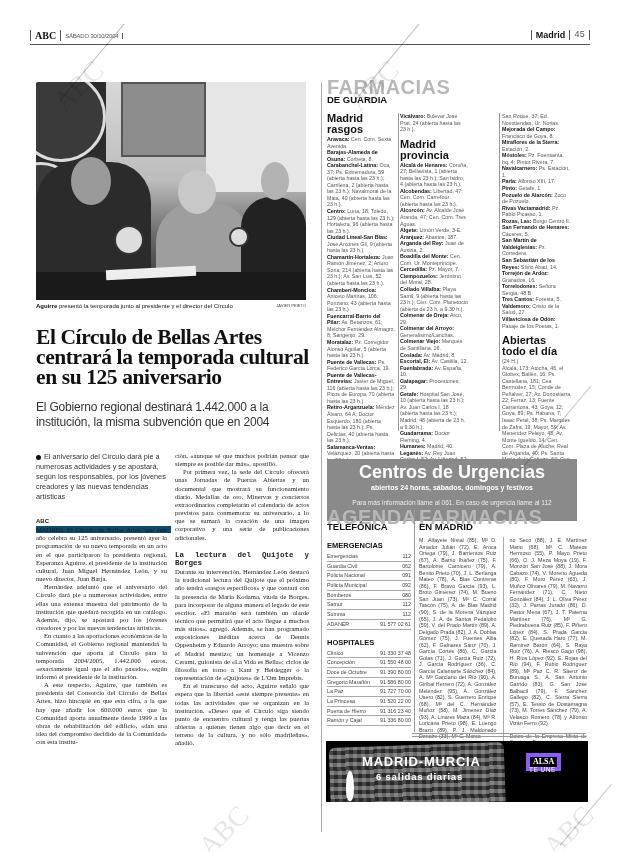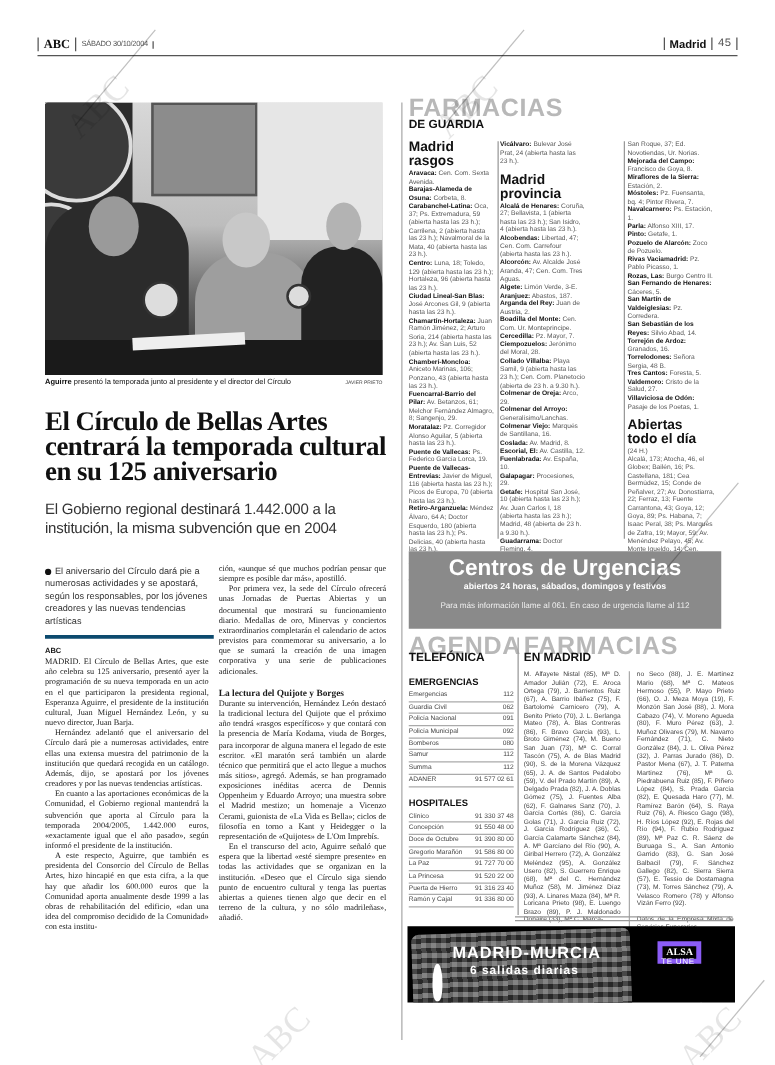--- a/index.html
+++ b/index.html
@@ -38,49 +38,49 @@
   .photo .badge2 { position: absolute; left: 193px; top: 145px; width: 20px; height: 20px; border-radius: 50%; background: #ddd; border: 2px solid #333; }
 
   .caption { position: absolute; left: 36px; top: 303px; width: 270px; font-size: 6px; color: #111; }
   .caption b { font-weight: bold; }
   .credit { position: absolute; right: 0; top: 0; font-size: 4px; color: #444; }
 
   
   .headline { position: absolute; left: 36px; top: 327px; width: 280px; font-family: "Liberation Serif", serif; font-weight: bold; font-size: 21.5px; line-height: 20px; letter-spacing: -0.4px; color: #111; }
   .subhead { position: absolute; left: 36px; top: 400px; width: 280px; font-size: 12px; line-height: 15px; color: #333; letter-spacing: -0.2px; }
 
-  .lead { position: absolute; left: 36px; top: 452px; width: 135px; font-size: 7.3px; line-height: 10px; color: #333; padding-bottom: 6px; border-bottom: 3px solid #0c4a6e; }
+  .lead { position: absolute; left: 36px; top: 452px; width: 135px; font-size: 7.3px; line-height: 10px; color: #333; padding-bottom: 24px; border-bottom: 7px solid #0c4a6e; }
   .lead .bullet { display: inline-block; width: 5px; height: 5px; border-radius: 50%; background: #111; margin-right: 3px; vertical-align: middle; }
 
   .body-col { position: absolute; font-family: "Liberation Serif", serif; font-size: 6.6px; line-height: 8.15px; color: #1a1a1a; text-align: justify; }
   .body-col p { text-indent: 8px; }
   .body-col p.noindent { text-indent: 0; }
   .body-col .byline { font-family: "Liberation Sans", sans-serif; font-weight: bold; font-size: 6px; text-indent: 0; margin-bottom: 1px; }
-  .body-col .subtitle { font-family: Liberation Serif, serif; font-weight: bold; font-size: 7.5px; text-indent: 0; margin-top: 9px; margin-bottom: 1px; }
+  .body-col .subtitle { font-family: Liberation Mono, monospace; font-weight: bold; font-size: 7.5px; text-indent: 0; margin-top: 9px; margin-bottom: 1px; }
   .col1 { left: 36px; top: 517px; width: 131px; }
   .col2 { left: 175px; top: 452px; width: 134px; }
 
   .vrule { position: absolute; left: 321px; top: 82px; width: 1px; height: 750px; background: #aaa; }
 
   
   .kicker-big { position: absolute; font-weight: bold; font-size: 20px; color: #b8b8b8; letter-spacing: 0.5px; line-height: 18px; }
   .kicker-small { position: absolute; font-weight: bold; font-size: 9.5px; color: #111; line-height: 10px; }
 
   .pcol { position: absolute; font-size: 5.3px; line-height: 6.55px; color: #555; }
   .pcol h3 { font-size: 11px; line-height: 11px; color: #111; font-weight: bold; margin-bottom: 1px; }
   .pcol h3.sp { margin-top: 6px; }
   .pcol .e { margin: 0; }
   .pcol .e b { color: #111; font-weight: bold; }
   .pcol .note { color: #555; }
   .ph1 { left: 327px; top: 113px; width: 68px; }
   .ph2 { left: 400px; top: 113px; width: 68px; }
   .ph3 { left: 502px; top: 113px; width: 70px; }
   .prule { position: absolute; width: 1px; background: #999; }
 
-  .urg { position: absolute; left: 327px; top: 441px; width: 250px; height: 62px; background: #8a8a8a; color: #fff; text-align: center; }
+  .urg { position: absolute; left: 327px; top: 459px; width: 250px; height: 62px; background: #8a8a8a; color: #fff; text-align: center; }
   .urg .t1 { font-weight: bold; font-size: 18px; line-height: 22px; margin-top: 2px; }
   .urg .t2 { font-weight: bold; font-size: 7px; line-height: 10px; }
   .urg .t3 { font-size: 6.5px; line-height: 9px; margin-top: 5px; color: #eee; }
 
   .agenda { position: absolute; left: 327px; top: 537px; width: 84px; font-size: 5.3px; color: #333; }
   .agenda h4 { font-weight: bold; font-size: 7.5px; color: #111; margin-top: 4px; margin-bottom: 2px; }
   .agenda h4.hosp { margin-top: 8px; }
   .agenda .row { display: flex; justify-content: space-between; border-bottom: 1px solid #aaa; height: 9.7px; line-height: 9px; }
   .agenda .row span { color: #444; }
 

